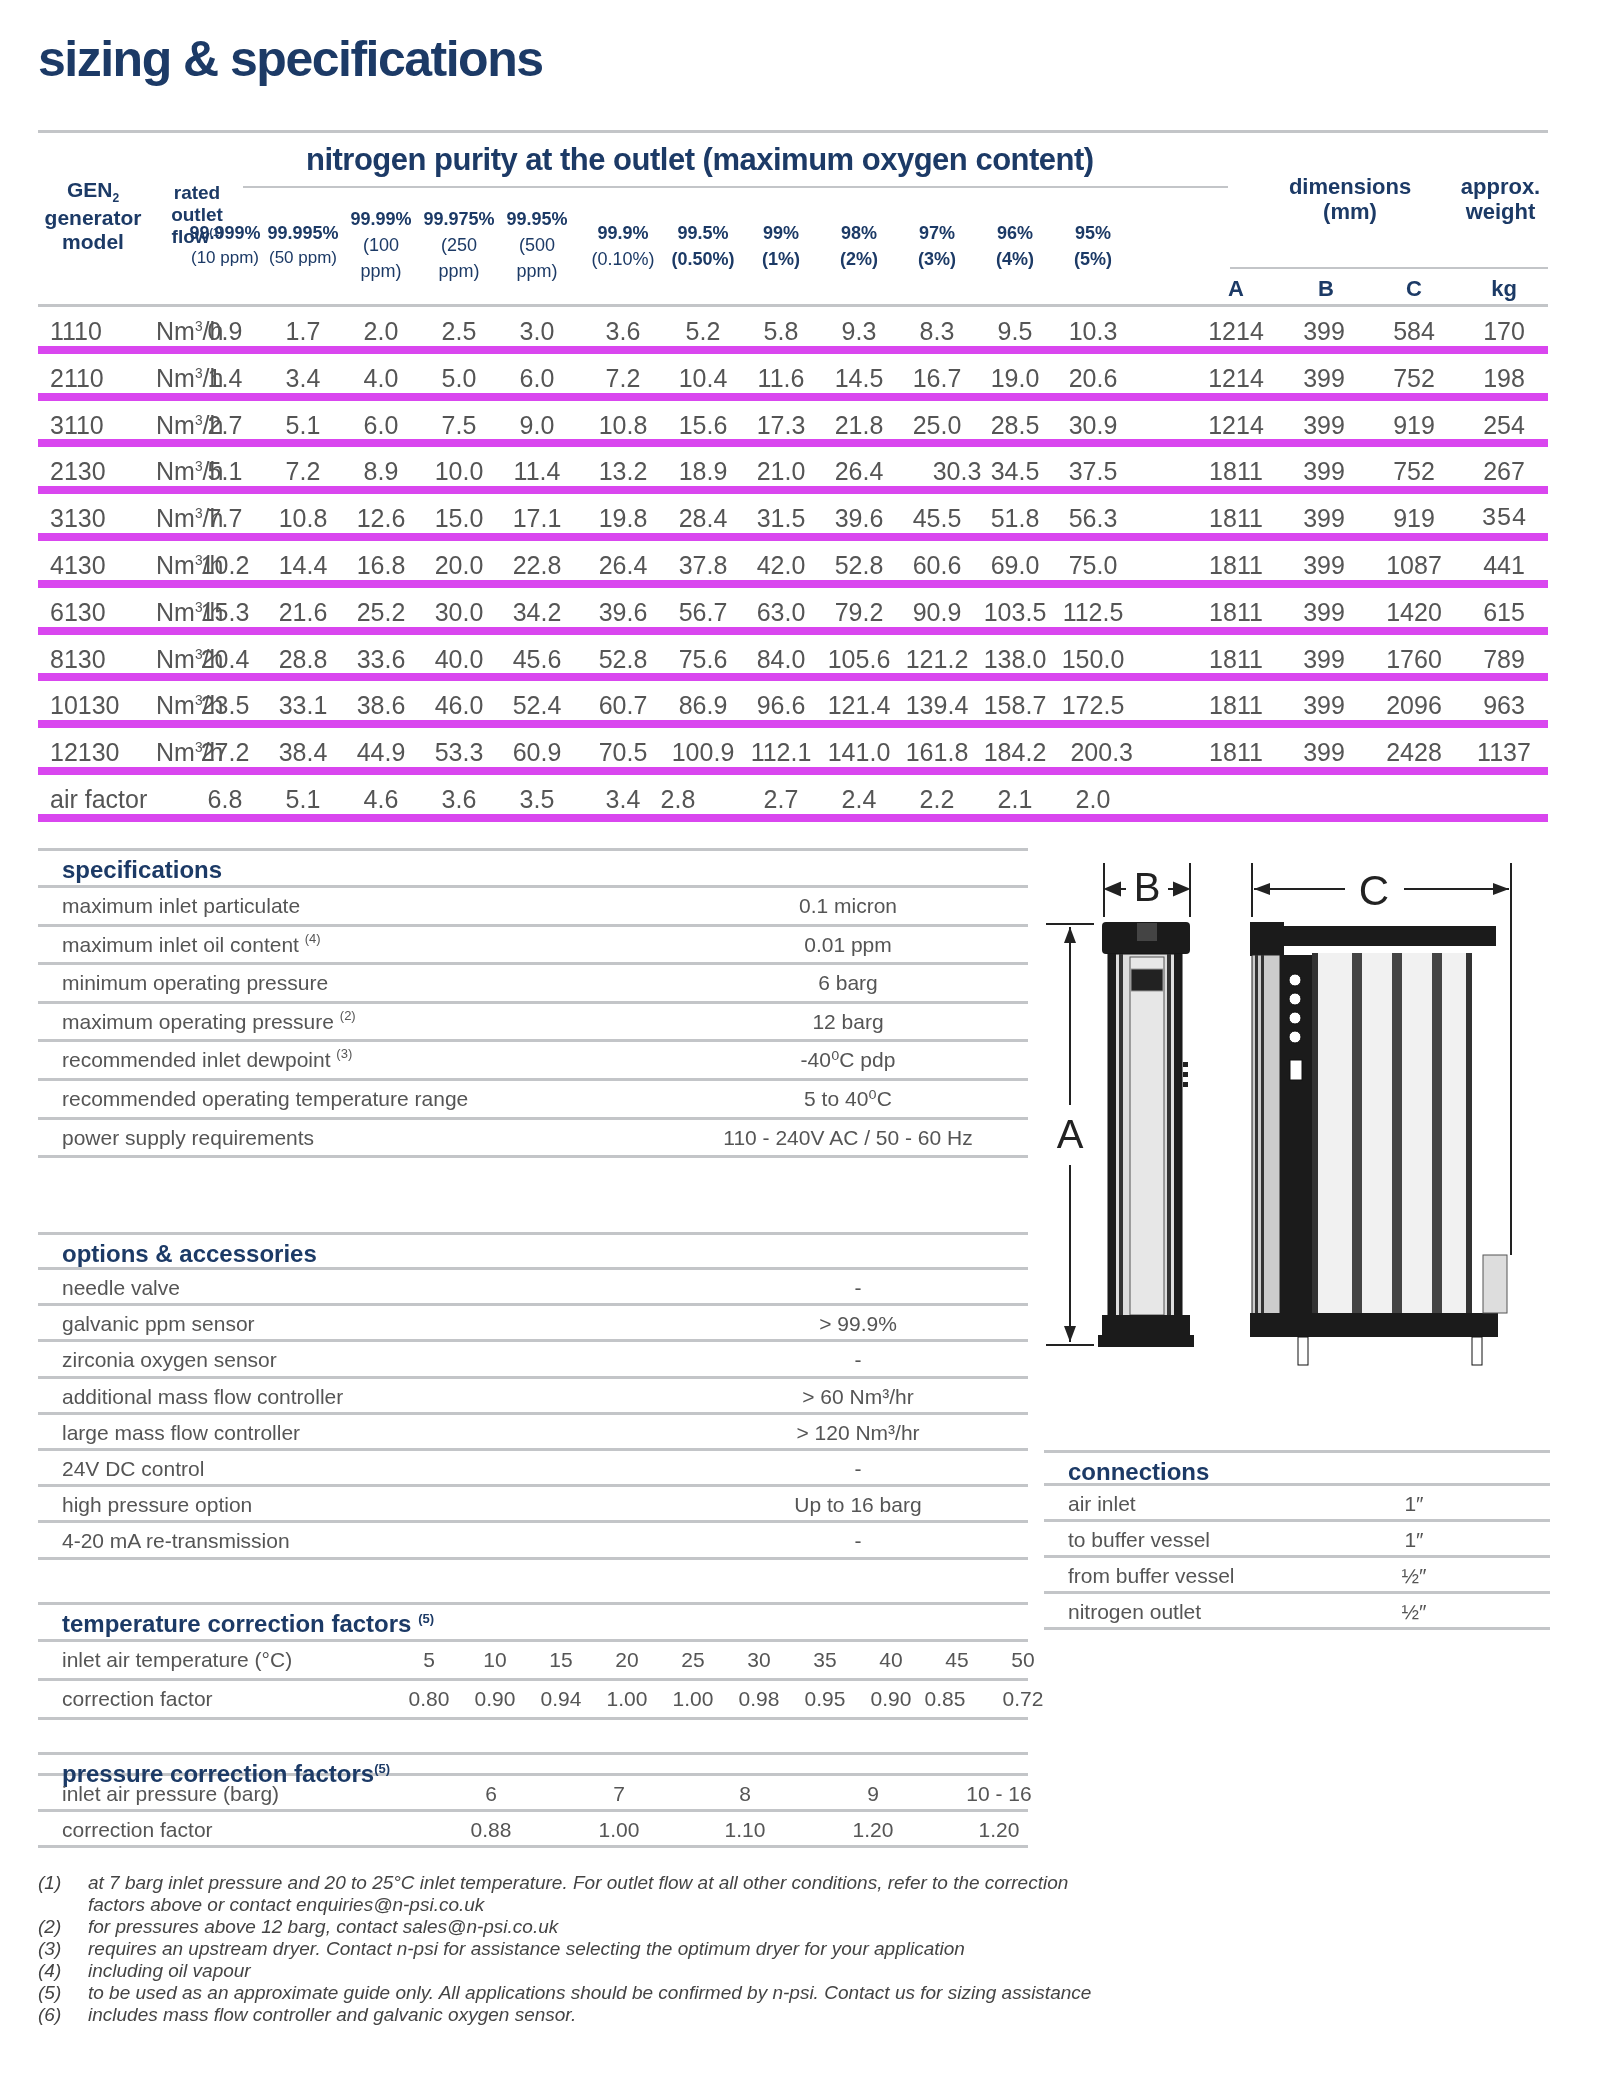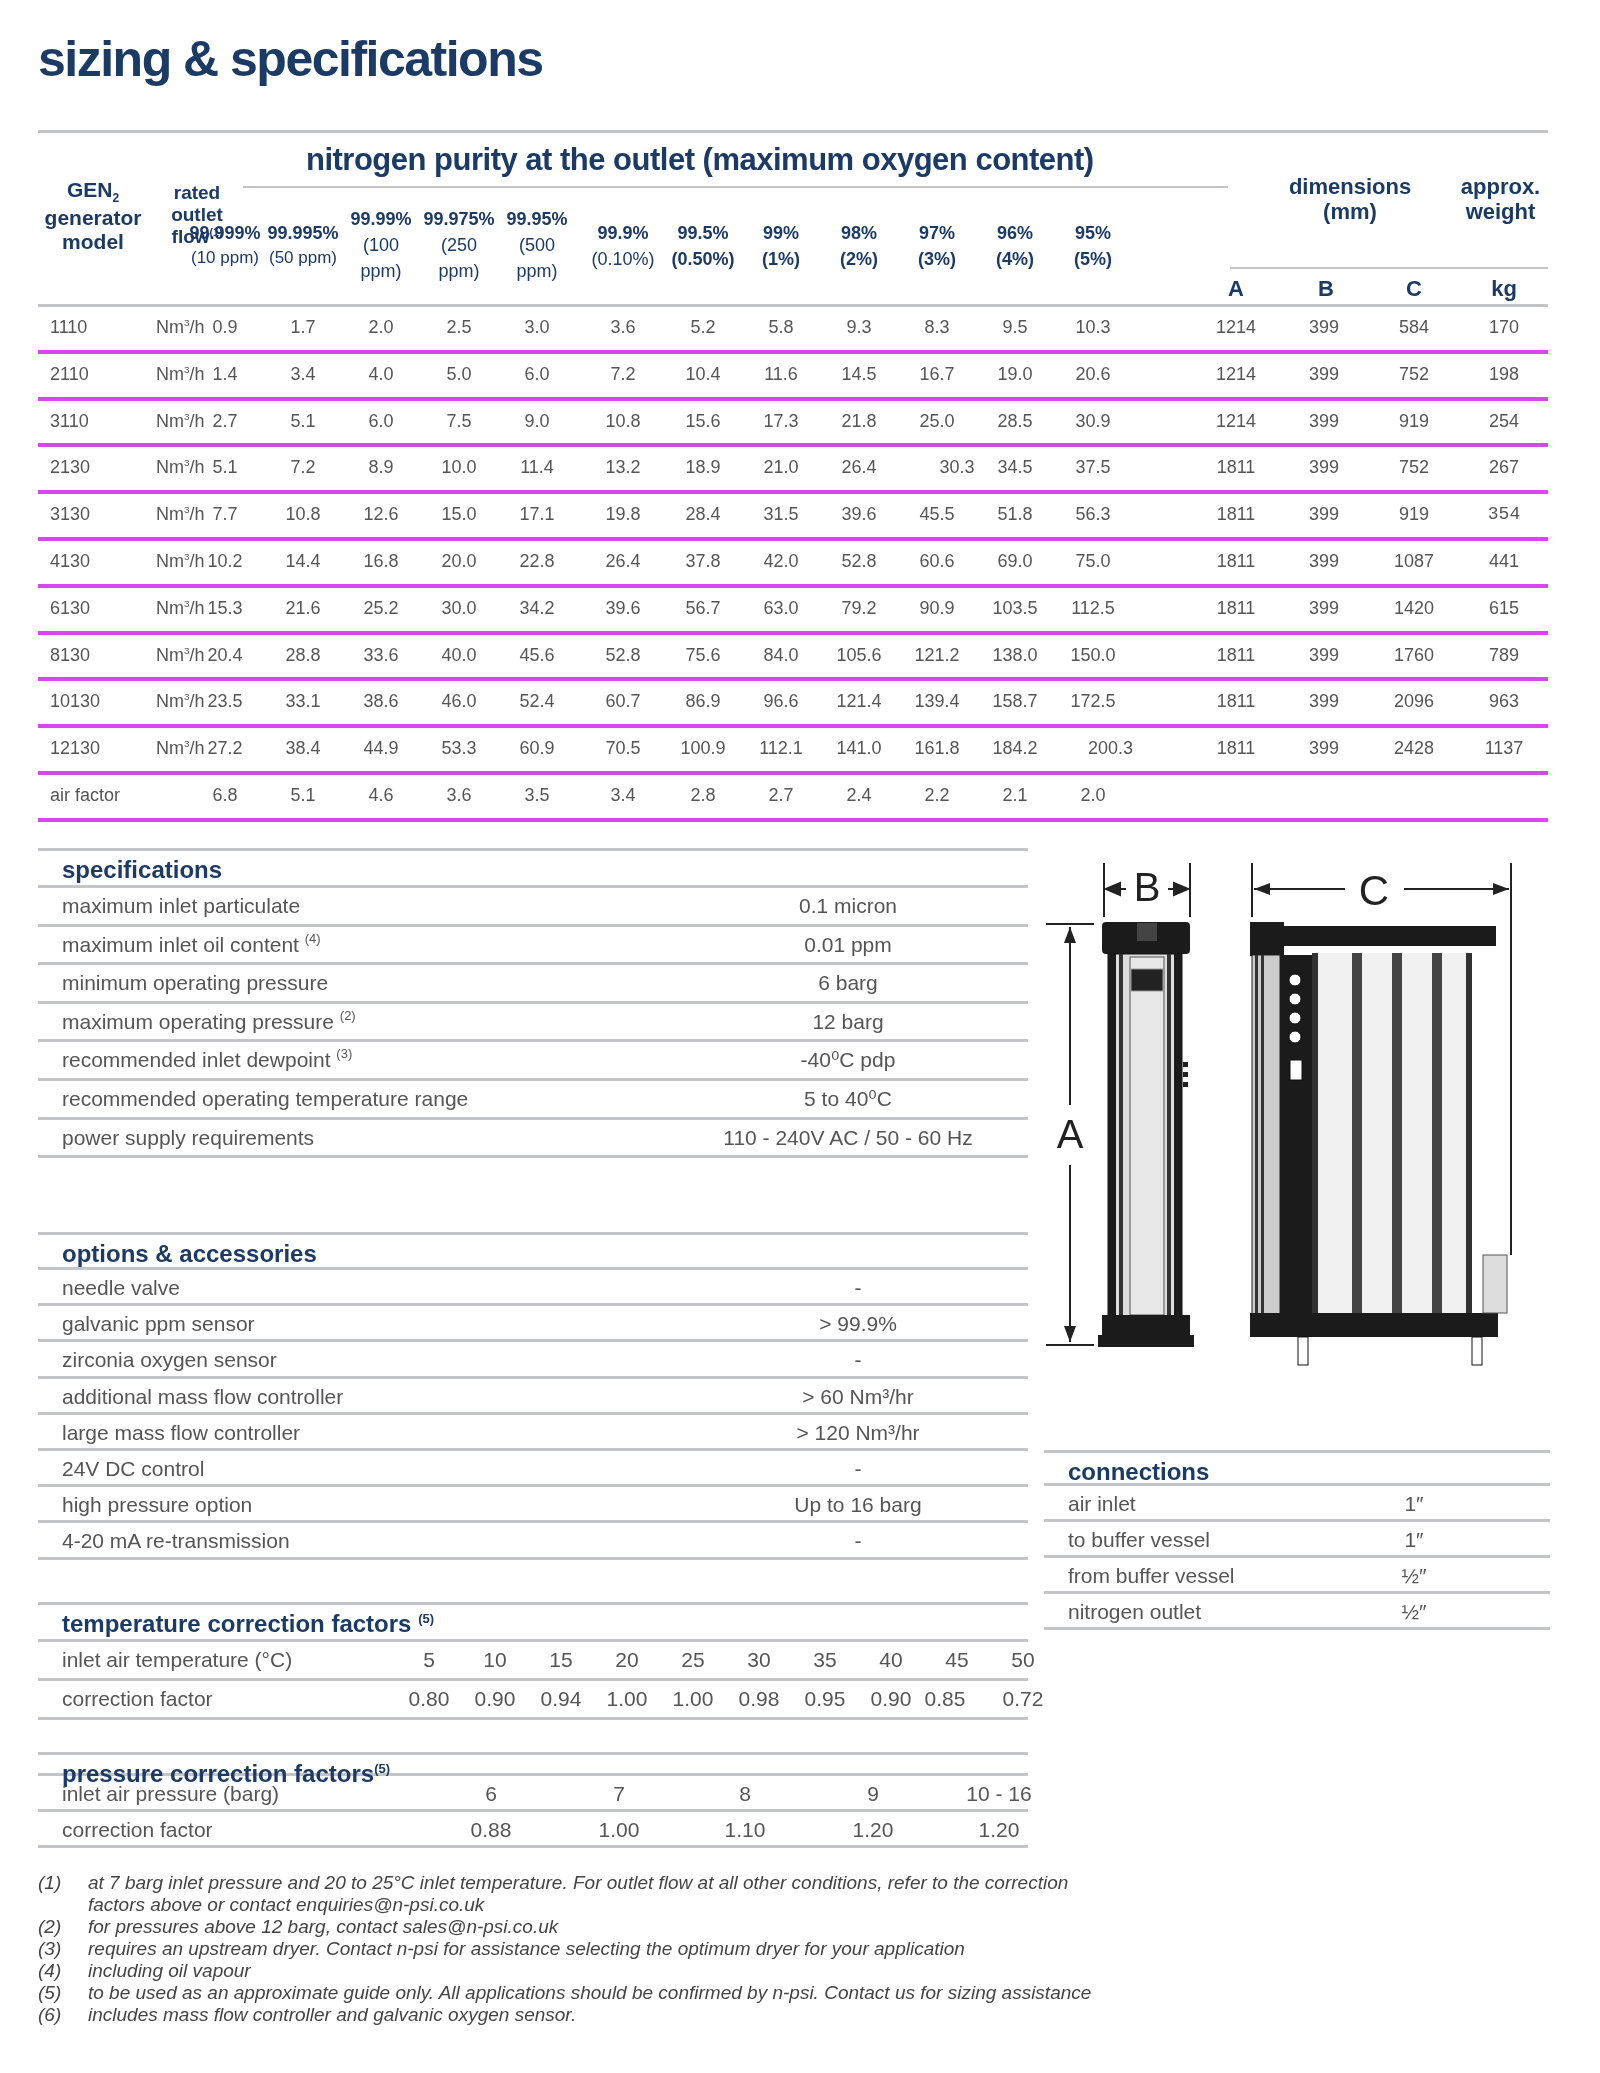--- a/index.html
+++ b/index.html
@@ -13,21 +13,21 @@
   .sizing { position: absolute; left: 38px; top: 130px; width: 1510px; }
   .purity-title { position: absolute; left: 268px; top: 12px; font-size: 31px; font-weight: bold; color: #1c3a66; letter-spacing: -0.5px; white-space: nowrap; }
   .hdr { position: absolute; color: #1c3a66; font-weight: bold; text-align: center; line-height: 1.15; }
   .hdr-cell { position: absolute; text-align: center; color: #1c3a66; font-size: 18px; line-height: 1.45; width: 78px; }
   .hdr-cell .pct { font-weight: bold; }
   .hdr-cell .sub { font-weight: normal; }
   .hdr-cell.bold-sub .sub { font-weight: bold; }
   .dim-letter { position: absolute; font-weight: bold; color: #1c3a66; font-size: 22px; text-align: center; width: 60px; }
 
   .data-rows { position: absolute; left: 0; top: 174px; width: 1510px; }
-  .data-row { position: relative; height: 46.8px; border-bottom: 4px solid #d946ef; font-size: 18px; color: #555; }
+  .data-row { position: relative; height: 46.8px; border-bottom: 8px solid #d946ef; font-size: 25px; color: #555; }
   .data-row span { position: absolute; top: 10px; text-align: center; width: 80px; }
   .data-row .model { left: 12px; text-align: left; width: 100px; }
   .data-row .unit { left: 118px; text-align: left; width: 100px; }
   sup { font-size: 0.55em; vertical-align: super; line-height: 0; }
 
   
   .spec-block { position: absolute; left: 38px; width: 990px; }
   .spec-head { height: 38px; border-top: 3px solid #c3c5c8; border-bottom: 3px solid #c3c5c8; position: relative; }
   .spec-head .title { position: absolute; left: 24px; top: 5px; font-size: 24px; font-weight: bold; color: #1c3a66; white-space: nowrap; }
   .spec-row { position: relative; border-bottom: 3px solid #c3c5c8; font-size: 21px; color: #555; }
@@ -344,21 +344,21 @@
         <span style="left:1426px;">1137</span>
       </div>
       <div class="data-row">
         <span class="model" style="width:160px;">air factor</span>
         <span style="left:147px;">6.8</span>
         <span style="left:225px;">5.1</span>
         <span style="left:303px;">4.6</span>
         <span style="left:381px;">3.6</span>
         <span style="left:459px;">3.5</span>
         <span style="left:545px;">3.4</span>
-        <span style="left:625px;text-align:center;">2.8</span>
+        <span style="left:600px;text-align:center;">2.8</span>
         <span style="left:703px;">2.7</span>
         <span style="left:781px;">2.4</span>
         <span style="left:859px;">2.2</span>
         <span style="left:937px;">2.1</span>
         <span style="left:1015px;">2.0</span>
       </div>
     </div>
 </div>
 
 <div class="spec-block" style="top:848px;">

